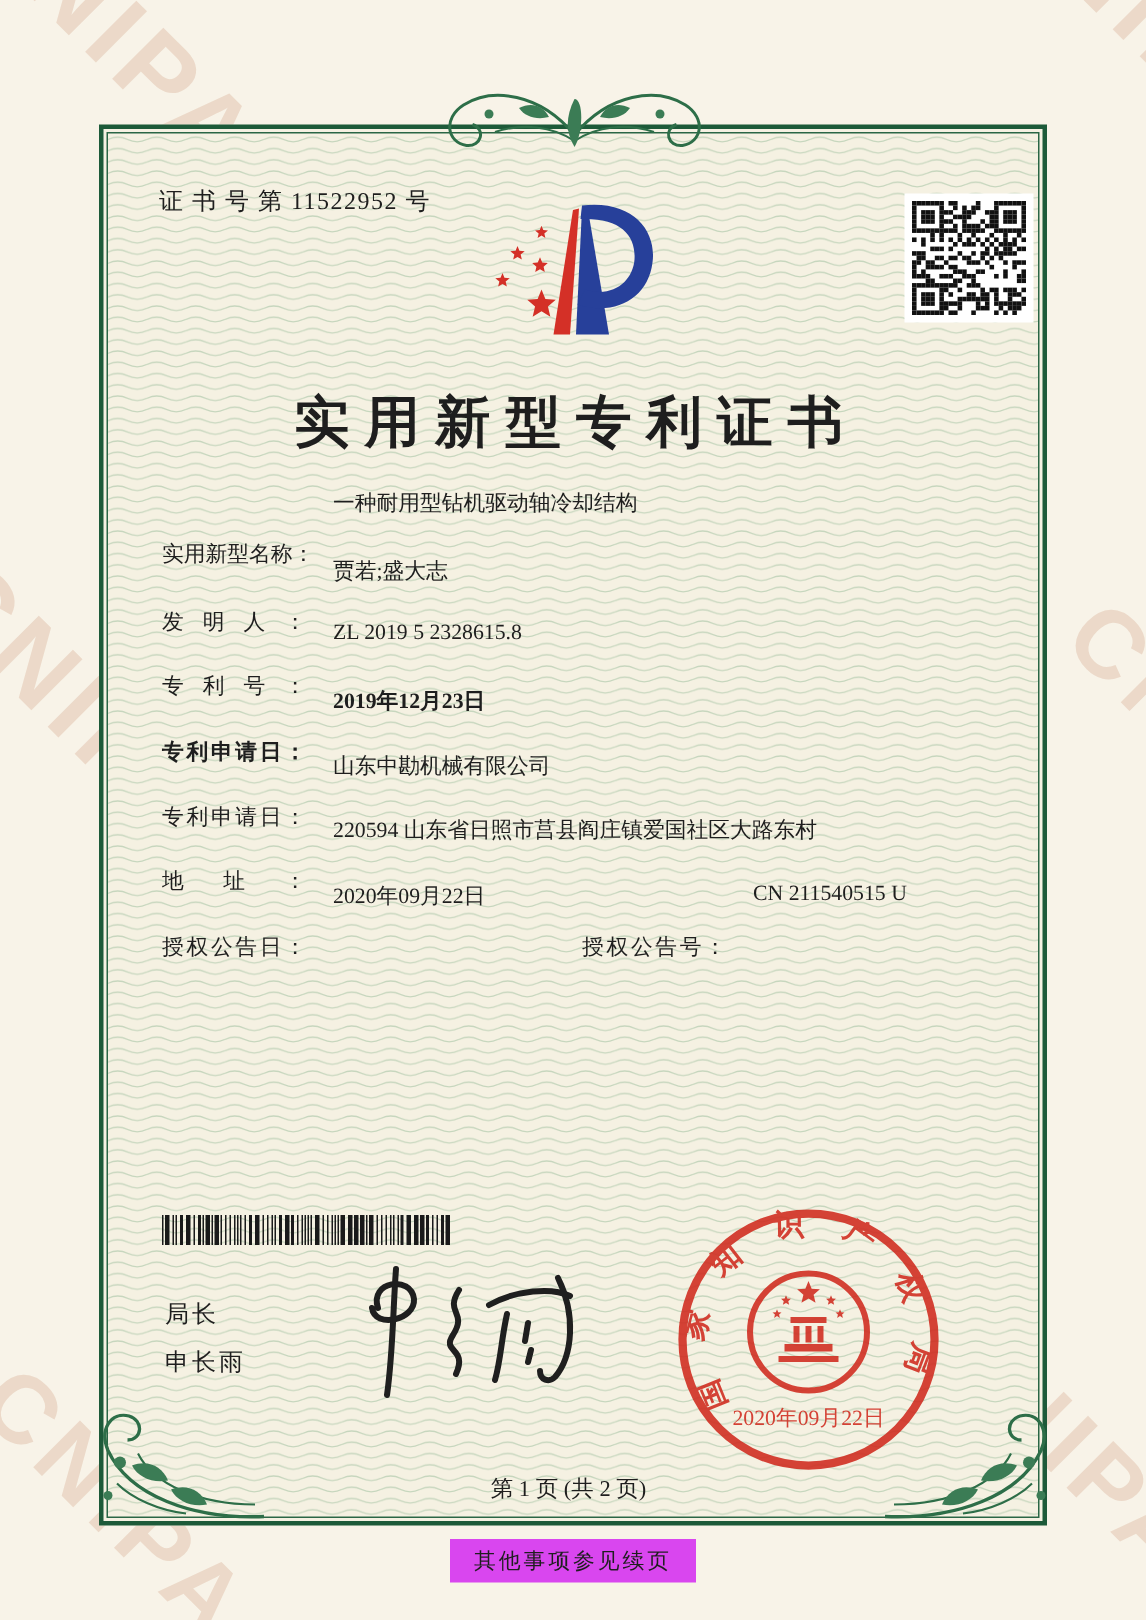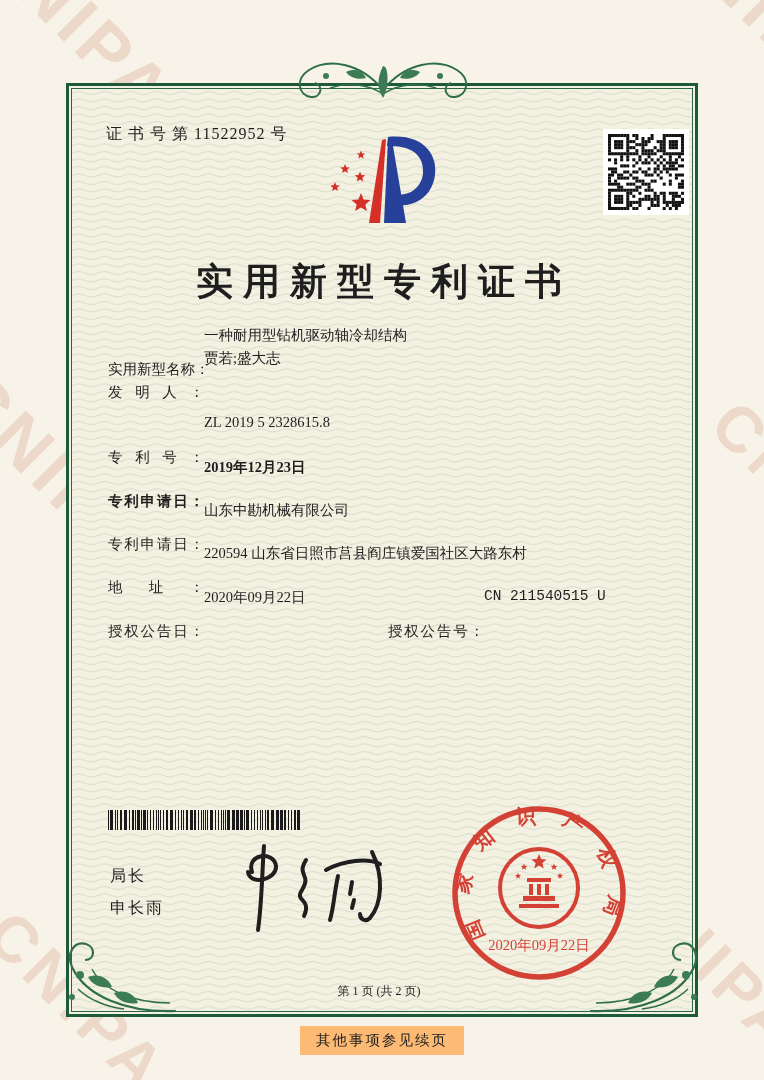--- a/index.html
+++ b/index.html
@@ -19,29 +19,29 @@
   .frame-inner{position:absolute;inset:2px;border:1px solid #2a6645;overflow:hidden;}
   .wave-svg{position:absolute;left:0;top:0;width:100%;height:100%;}
 
   
   .cert-no{left:106px;top:124px;font-size:16px;letter-spacing:1px;}
   .title{left:66px;top:227px;width:626px;text-align:center;font-size:37px;
          font-weight:700;letter-spacing:10px;text-indent:10px;margin-top:30px;}
   .frow{left:108px;width:560px;font-size:14.5px;white-space:nowrap;}
   .flabel{display:inline-block;width:96px;text-align:justify;text-align-last:justify;
           vertical-align:top;margin-top:34px;}
-  .fvalue{margin-left:0;}
-  .fpair2{position:absolute;left:280px;top:0;font-family:Liberation Mono, monospace;}
+  .fvalue{margin-left:18px;}
+  .fpair2{position:absolute;left:280px;top:0;}
   .paras{left:108px;top:630px;width:556px;font-size:14.5px;line-height:23.4px;
          text-align:justify;}
   .paras p{margin:0;text-indent:2em;}
   .director{left:110px;font-size:16px;letter-spacing:2px;}
-  .page-info{left:66px;top:983px;width:626px;text-align:center;font-size:12px;}
+  .page-info{left:66px;top:983px;width:626px;text-align:center;font-size:15px;}
   .footer-note{left:50%;top:1026px;transform:translateX(-50%);
-               background:#fdba74;padding:5px 16px;font-size:14.5px;letter-spacing:2px;}
+               background:#d946ef;padding:5px 16px;font-size:14.5px;letter-spacing:2px;}
 
   
   .qr-box{left:603px;top:129px;width:86px;height:86px;background:#fff;}
   .qr-box svg{position:absolute;left:5px;top:5px;}
   .barcode{left:108px;top:810px;width:198px;height:20px;}
   .seal-svg{left:450px;top:804px;}
   .sig-svg{left:222px;top:842px;}
   .logo-svg{left:322px;top:126px;}
   .orn-top{left:278px;top:50px;}
   .orn-bl{left:58px;top:933px;}
@@ -450,21 +450,21 @@
       <rect x="60.80" y="72.96" width="3.04" height="3.04" fill="#111"></rect>
       <rect x="66.88" y="72.96" width="3.04" height="3.04" fill="#111"></rect>
     </svg>
 </div>
 
 <div class="abs title">实用新型专利证书</div>
 
 <div class="abs frow" style="top:326px;">
   <span class="flabel">实用新型名称：</span><span class="fvalue">一种耐用型钻机驱动轴冷却结构</span>
 </div>
-<div class="abs frow" style="top:349px;">
+<div class="abs frow" style="top:371px;">
   <span class="flabel">发明人：</span><span class="fvalue">贾若;盛大志</span>
 </div>
 <div class="abs frow" style="top:414px;">
   <span class="flabel">专利号：</span><span class="fvalue">ZL 2019 5 2328615.8</span>
 </div>
 <div class="abs frow" style="top:458px;font-weight:bold;">
   <span class="flabel">专利申请日：</span><span class="fvalue">2019年12月23日</span>
 </div>
 <div class="abs frow" style="top:501px;">
   <span class="flabel">专利申请日：</span><span class="fvalue">山东中勘机械有限公司</span>

